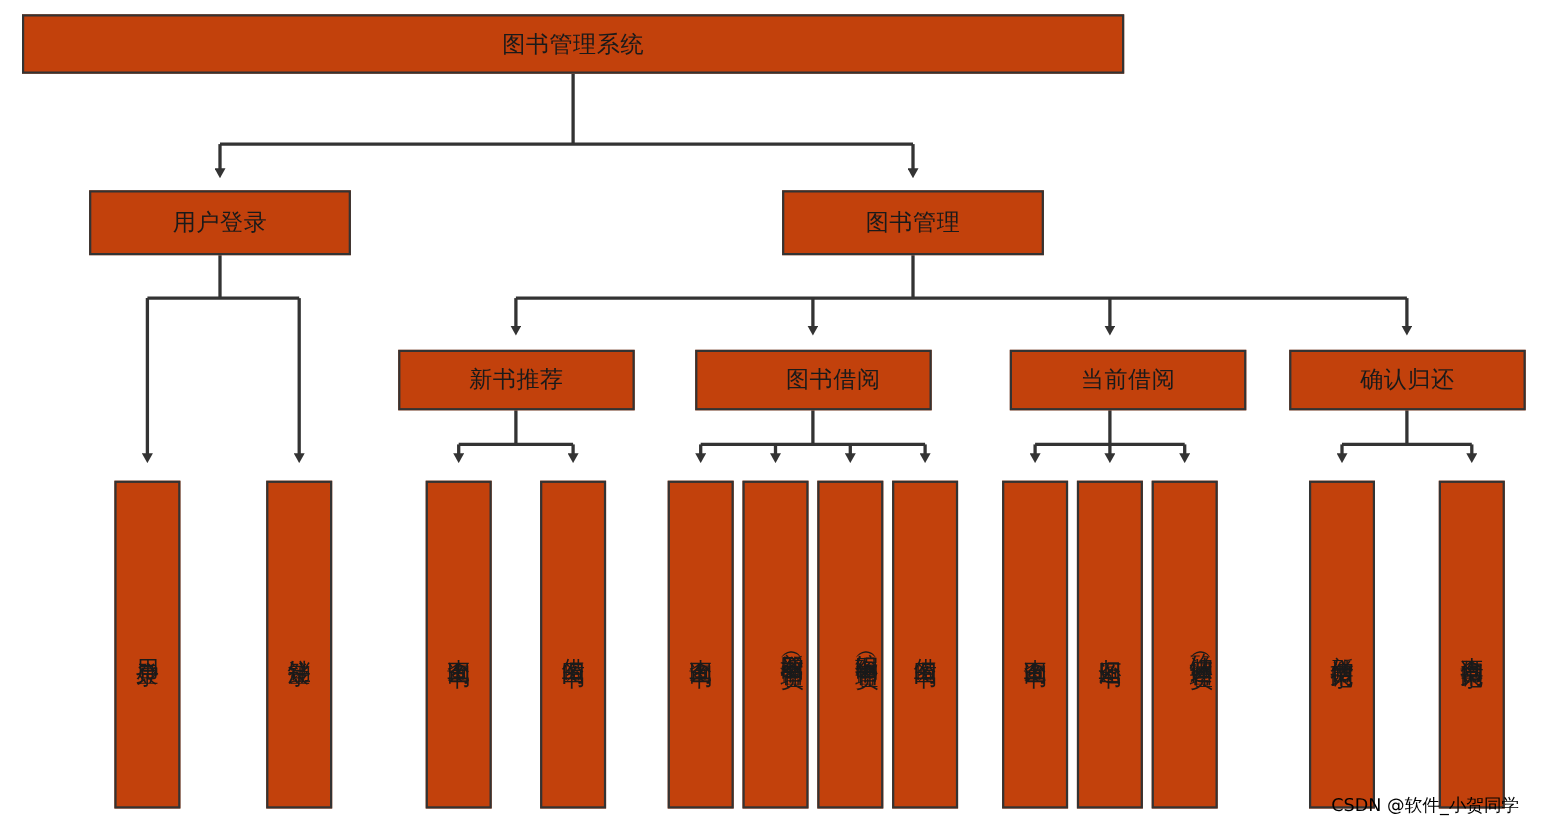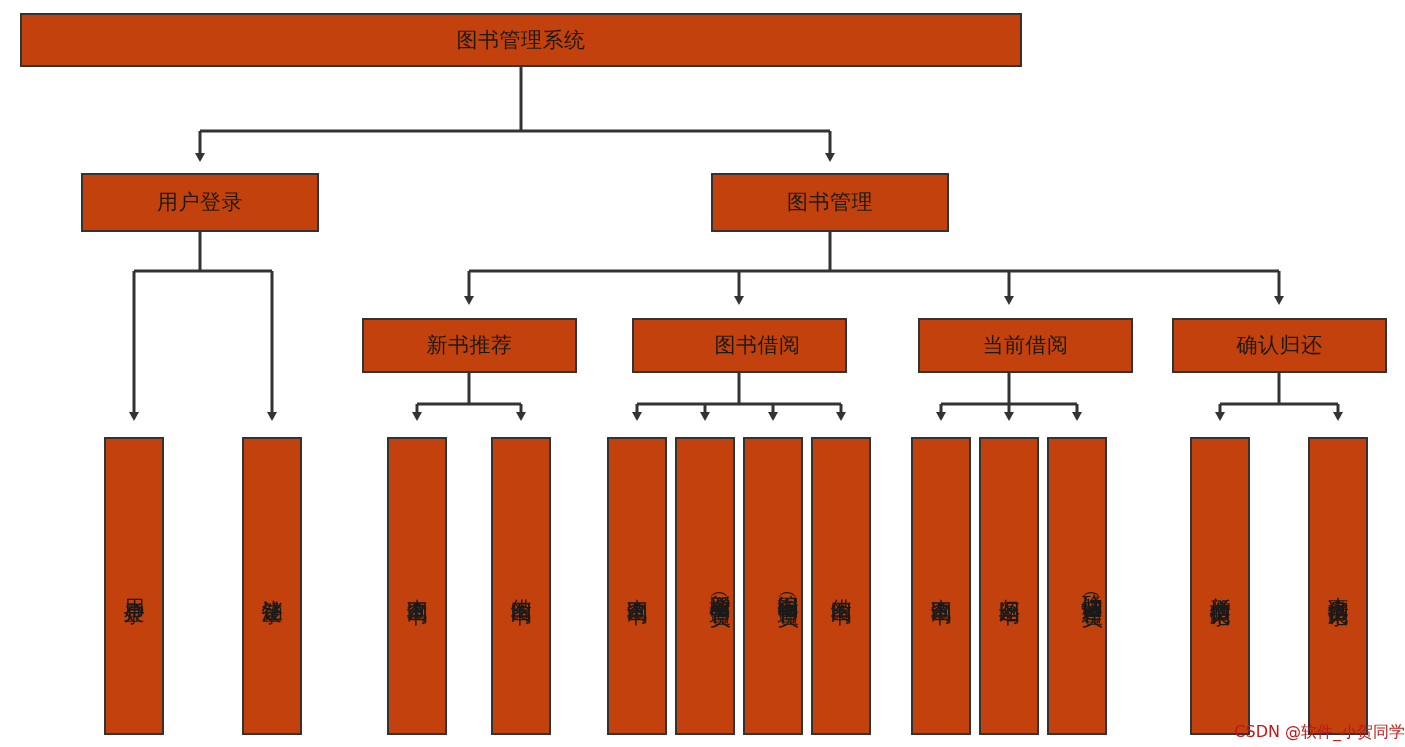--- a/index.html
+++ b/index.html
@@ -53,24 +53,24 @@
   .node-v.center { align-items: center; }
   .vtext {
     writing-mode: vertical-rl;
     text-orientation: upright;
     display: block;
     white-space: nowrap;
     letter-spacing: 2px;
   }
   #watermark {
     position: absolute;
-    right: 0;
+    right: 24px;
     bottom: 4px;
     font-size: 16px;
-    color: #b91c1c;
+    color: #000000;
     white-space: nowrap;
     font-family: "DejaVu Sans", "Liberation Sans", sans-serif;
   }
 </style>
 </head>
 <body>
 
 <div id="diagram-root">
 
   <svg id="connector-layer" viewBox="0 0 1405 747" width="1405" height="747">

